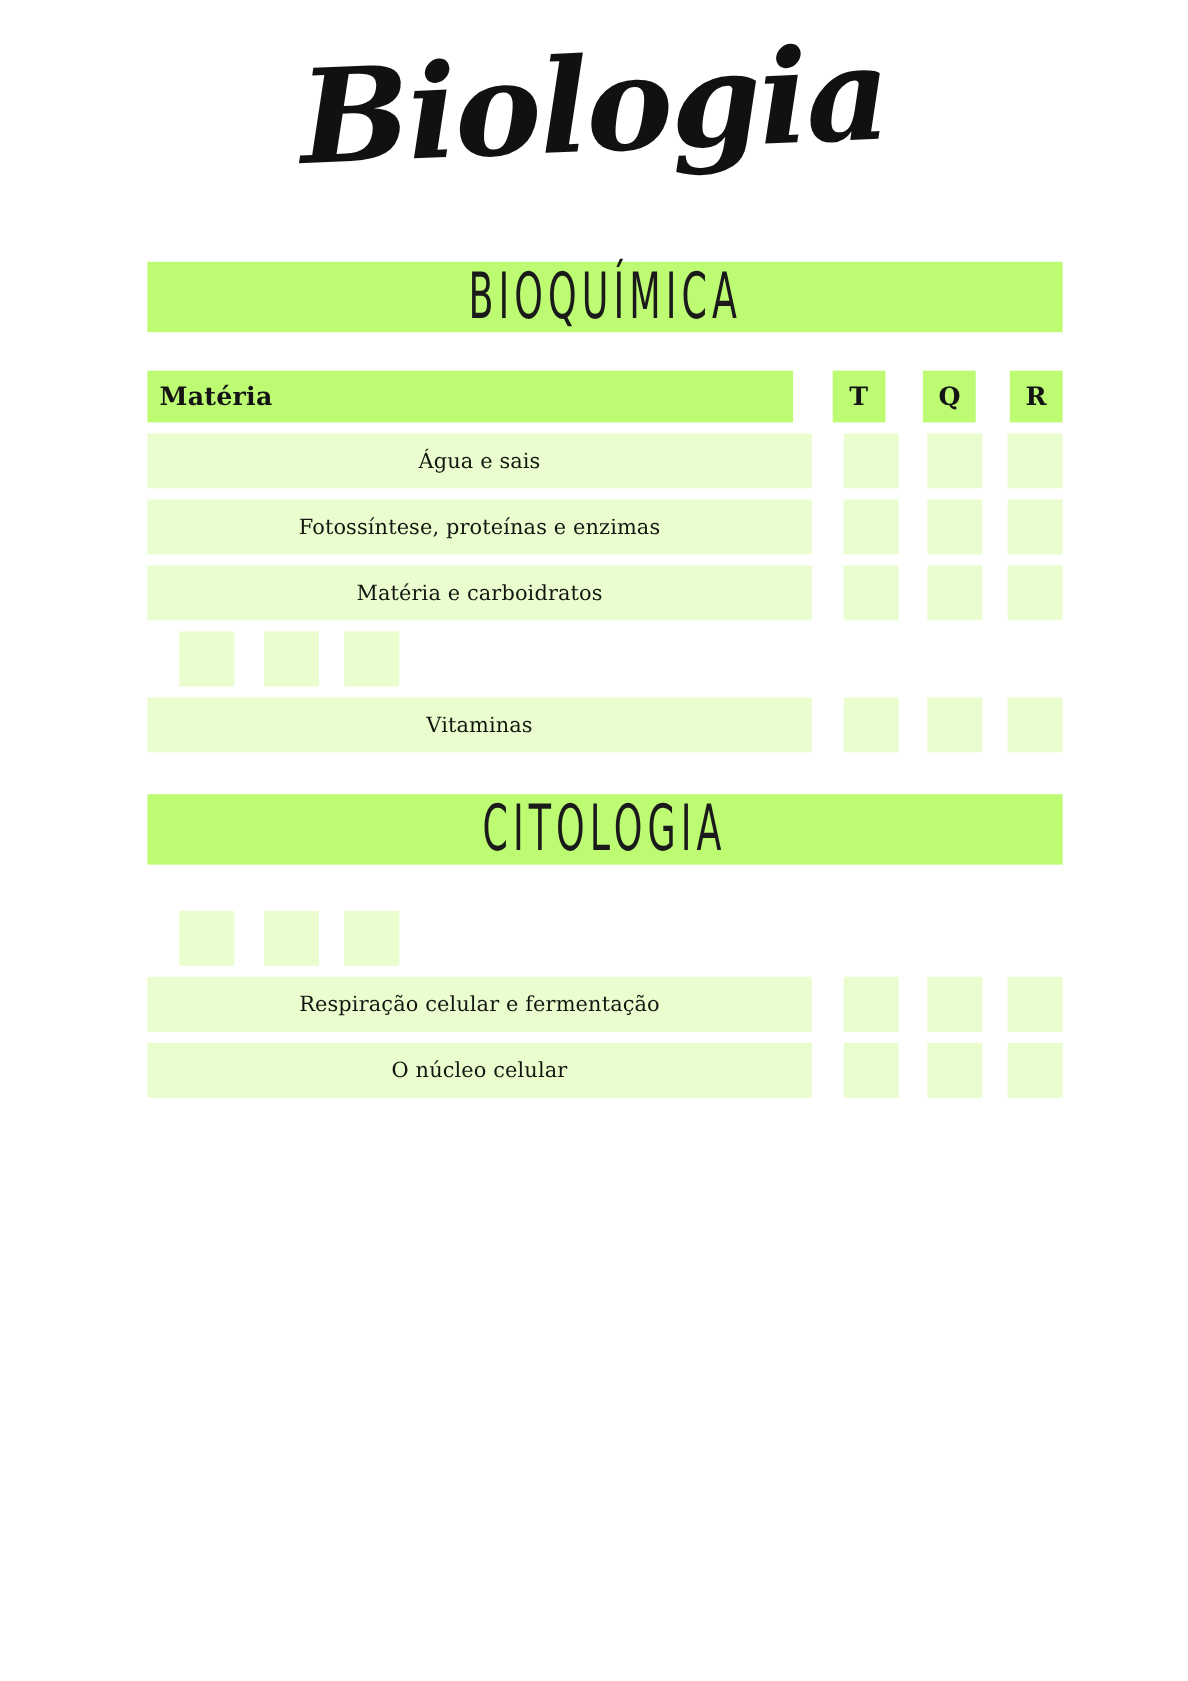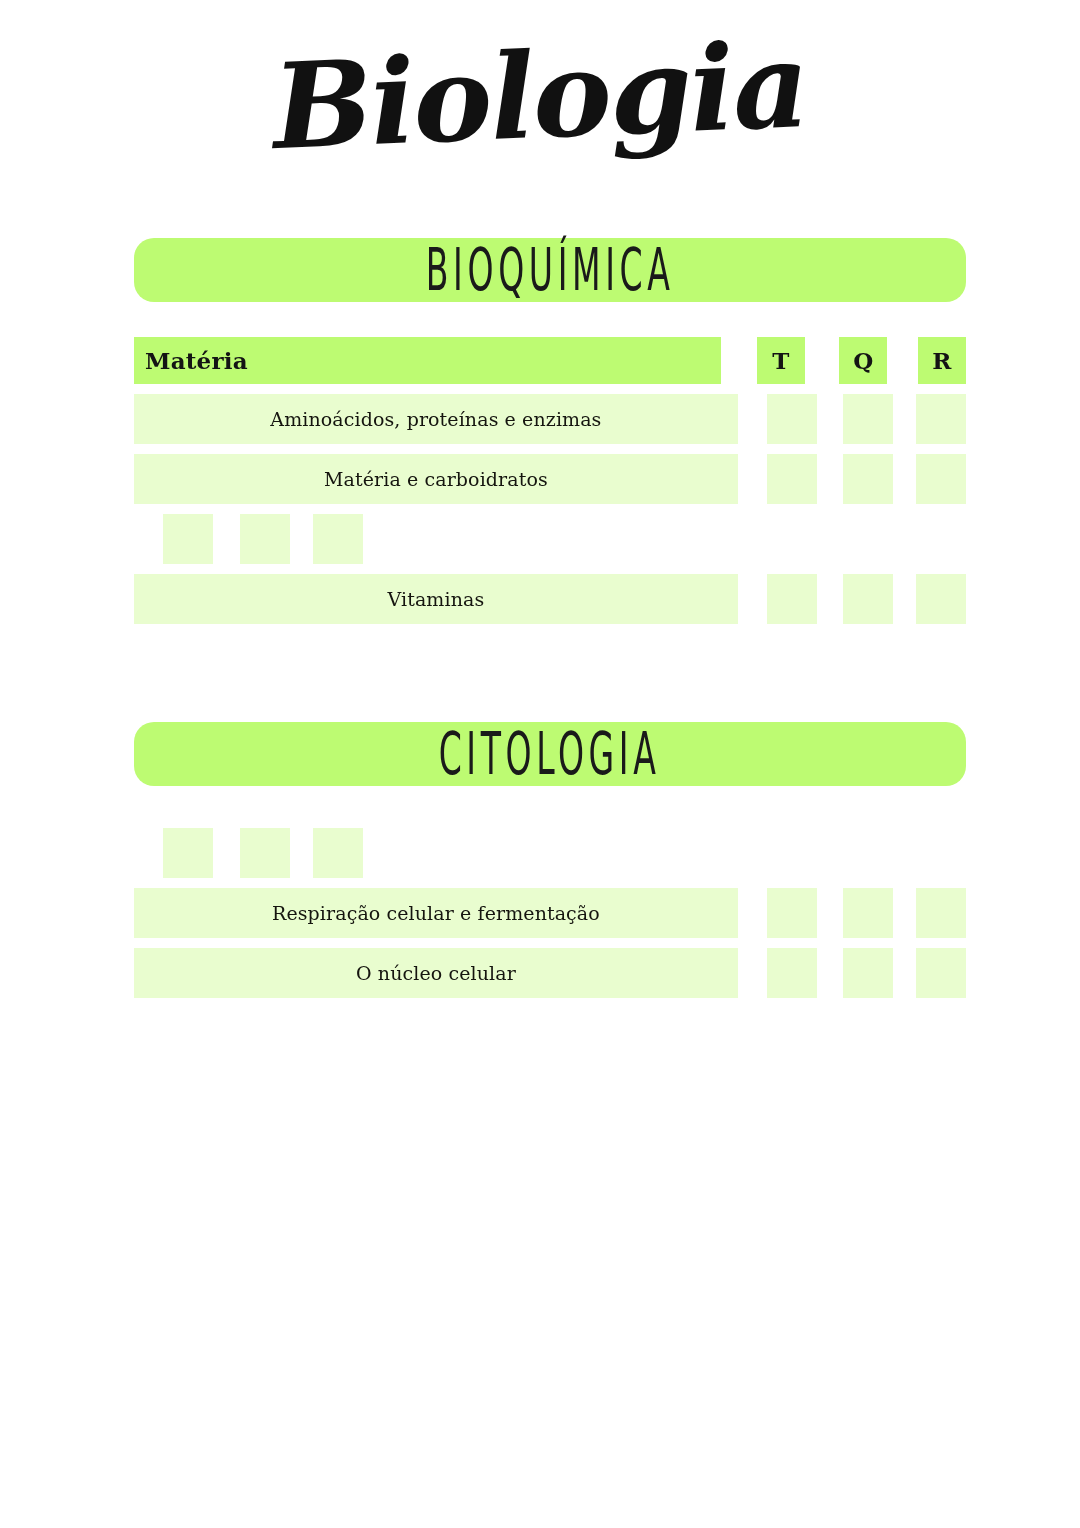--- a/index.html
+++ b/index.html
@@ -45,21 +45,20 @@
     left: 134px;
     width: 832px;
   }
 
   .section-banner {
     background: #bdfb72;
     height: 64px;
     display: flex;
     align-items: center;
     justify-content: center;
-    border-radius: 20px;
   }
   .section-banner-text {
     font-family: "DejaVu Sans Condensed", "Liberation Sans Narrow", "Liberation Sans", sans-serif;
     font-size: 40px;
     letter-spacing: 5px;
     color: #1a1a1a;
     transform: scaleY(1.45) scaleX(0.92);
     transform-origin: 50% 50%;
     font-weight: 400;
   }
@@ -151,24 +150,35 @@
       <div class="spacer-28"></div>
       <div class="head-cell">T</div>
       <div class="spacer-26"></div>
       <div class="head-cell">Q</div>
       <div class="spacer-23"></div>
       <div class="head-cell">R</div>
     </div>
 
     <div class="rows">
 
-
-      <div class="trow">
-        <div class="trow-label">
-          <span>Aminoácidos, proteínas e enzimas</span>
+      <div class="trow">
+        <div class="trow-label">
+          <span>Água e sais</span>
+        </div>
+        <div class="spacer-28"></div>
+        <div class="box"></div>
+        <div class="spacer-26"></div>
+        <div class="box"></div>
+        <div class="spacer-23"></div>
+        <div class="box"></div>
+      </div>
+
+      <div class="trow">
+        <div class="trow-label">
+          <span>Fotossíntese, proteínas e enzimas</span>
         </div>
         <div class="spacer-28"></div>
         <div class="box"></div>
         <div class="spacer-26"></div>
         <div class="box"></div>
         <div class="spacer-23"></div>
         <div class="box"></div>
       </div>
 
       <div class="trow">

